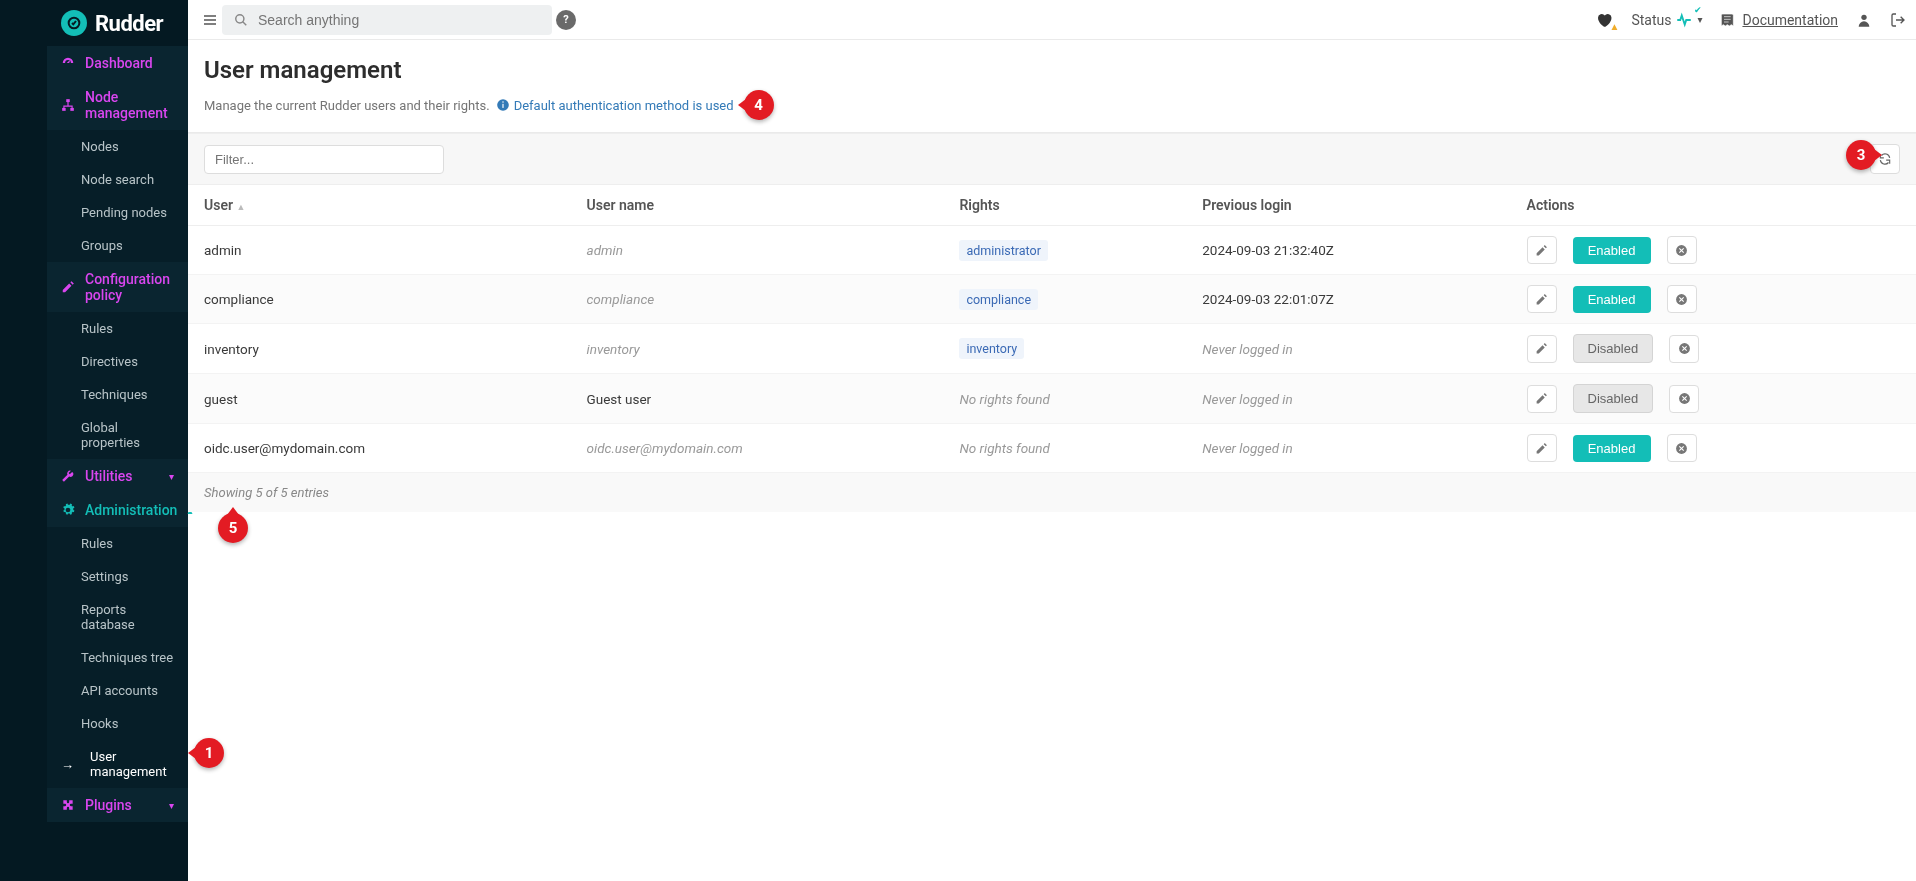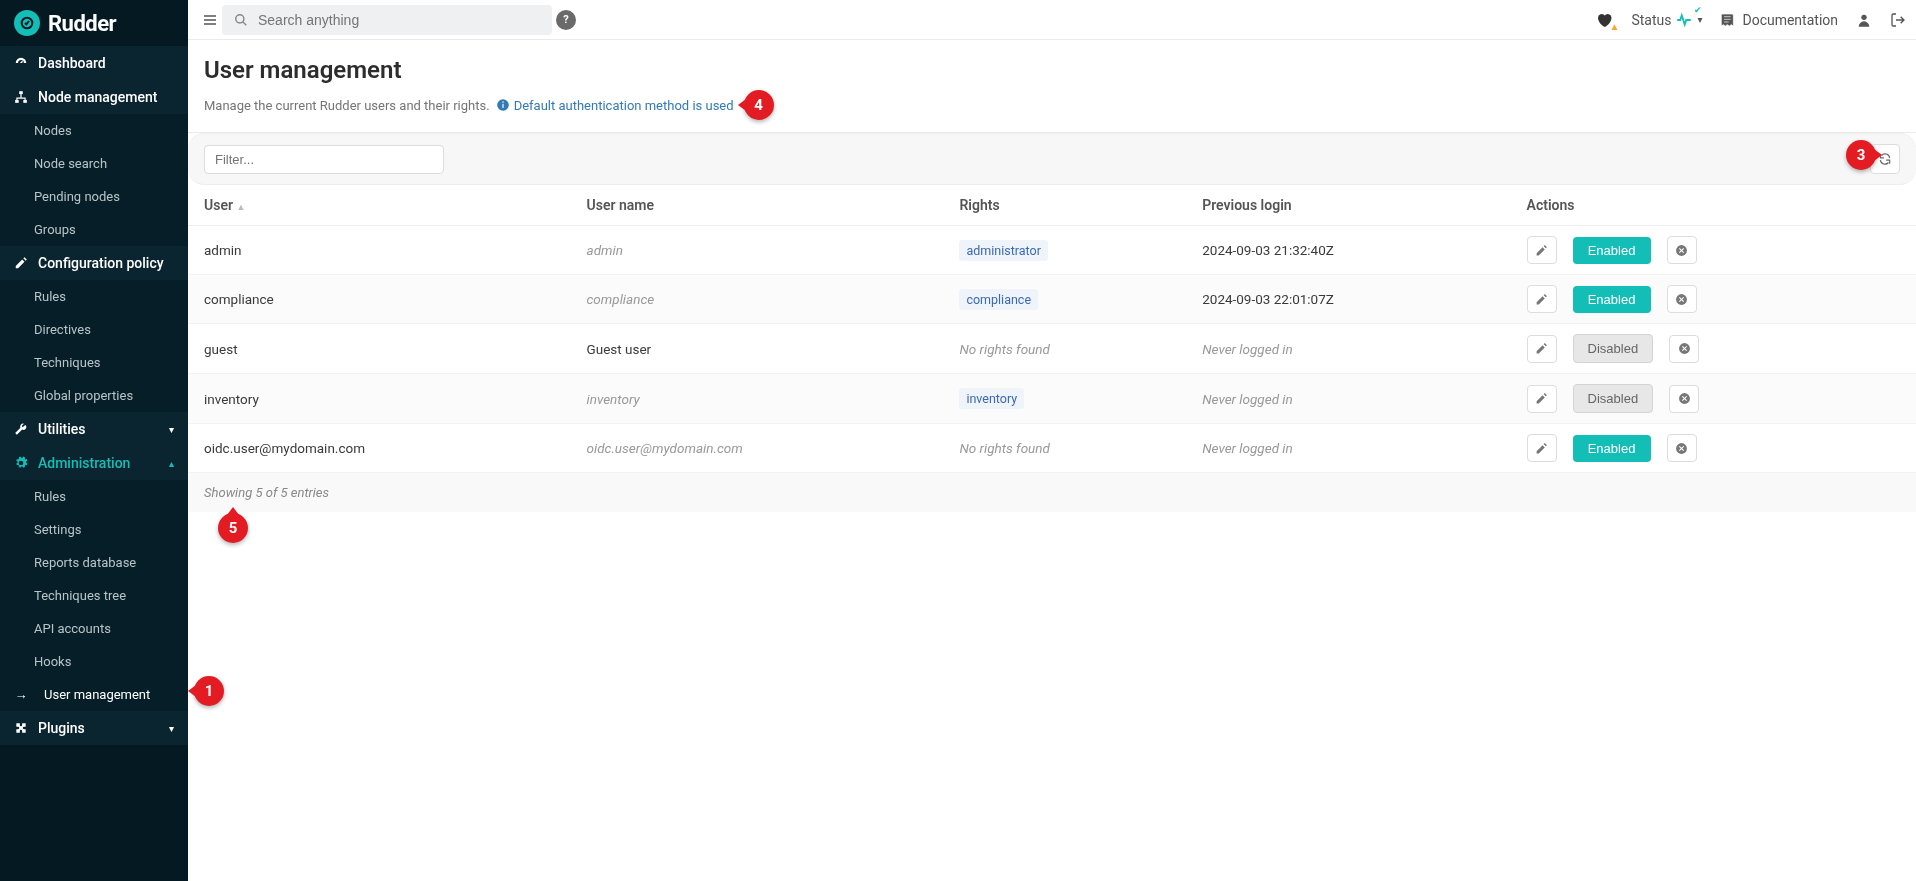--- a/index.html
+++ b/index.html
@@ -1,47 +1,47 @@
 <!DOCTYPE html>
 <html><head>
 <meta charset="utf-8">
 <style>
 * { box-sizing: border-box; margin: 0; padding: 0; }
 body { font-family: -apple-system, BlinkMacSystemFont, "Segoe UI", Roboto, sans-serif; font-size: 14px; color: #3a3a3a; background: #fff; }
 .layout { display: flex; height: 100vh; width: 100vw; }
 
 
-.sidebar { width: 188px; background: #041922; color: #d5dde0; flex-shrink: 0; display: flex; flex-direction: column; }
+.sidebar { width: 188px; background: #041922; color: #d5dde0; flex-shrink: 0; display: flex; flex-direction: column; padding-left: 47px; }
 .logo-wrap { display: flex; align-items: center; gap: 8px; padding: 10px 14px; }
 .logo-mark { width: 26px; height: 26px; border-radius: 50%; background: #13beb7; position: relative; display:flex; align-items:center; justify-content:center;}
 .logo-mark svg { width:16px; height:16px; }
 .logo-text { font-size: 22px; font-weight: 700; color: #fff; letter-spacing: -0.5px; }
 .nav { list-style: none; }
-.nav-item { display: flex; align-items: center; gap: 10px; padding: 9px 14px; cursor: pointer; font-size: 14px; color: #ffffff; position: relative; }
+.nav-item { display: flex; align-items: center; gap: 10px; padding: 9px 14px; cursor: pointer; font-size: 14px; color: #d946ef; position: relative; }
 .nav-item .chev { margin-left: auto; font-size: 10px; }
 .nav-item.section { background: #0a2530; font-weight: 500; }
 .nav-item.active { color: #13beb7; }
 .nav-item.sub { padding-left: 34px; font-size: 13px; color: #b8c4c8; background: #061e28; font-weight: 400; }
 .nav-item.sub.active { color: #fff; }
 .nav-item .ic { width: 14px; display: inline-flex; justify-content: center; }
 
 
 .main { flex: 1; display: flex; flex-direction: column; overflow: hidden; }
 .topbar { height: 40px; display: flex; align-items: center; padding: 9px 10px; border-bottom: 1px solid #eaeaea; }
 .hamburger { cursor: pointer; color: #555; padding: 4px; }
 .searchbox { background: #eef0f1; border-radius: 4px; display: flex; align-items: center; height: 30px; padding: 0 12px; gap: 10px; width: 330px; }
 .searchbox input { border: none; background: transparent; outline: none; font-size: 14px; flex: 1; color: #666; }
 .help-circle { width: 20px; height: 20px; border-radius: 50%; background: #6a6a6a; color: #fff; display: flex; align-items: center; justify-content: center; font-size: 11px; font-weight: bold; cursor: pointer; margin-left: 4px; }
 .topbar-right { margin-left: auto; display: flex; align-items: center; gap: 18px; color: #555; }
 .heart-wrap { position: relative; }
 .heart-wrap .warn { position: absolute; bottom: -3px; right: -6px; color: #f0ad2b; font-size: 10px; }
 .status-wrap { display: flex; align-items: center; gap: 4px; cursor: pointer; }
 .status-pulse { color: #13beb7; position: relative; }
 .status-pulse .chk { position: absolute; top: -6px; right: -8px; color: #13beb7; font-size: 9px; }
-.doc-link { display: flex; align-items: center; gap: 6px; cursor: pointer; }
+.doc-link { display: flex; align-items: center; gap: 6px; cursor: pointer; text-decoration: underline; }
 .top-ic { cursor: pointer; }
 
 
 .content { padding: 16px 0 0 0; overflow: auto; flex: 1; }
 .page-header { padding: 0 16px 12px 16px; border-bottom: 1px solid #eaeaea; }
 .page-title { font-size: 24px; font-weight: 600; color: #2d2d2d; margin-bottom: 6px; }
 .page-sub { font-size: 13px; color: #757575; display: flex; align-items: center; gap: 6px; flex-wrap: wrap; }
 .auth-link { color: #337ab7; display: inline-flex; align-items: center; gap: 4px; cursor: pointer; }
 .info-ic { color: #337ab7; }
 
@@ -272,21 +272,21 @@
                   <circle cx="12" cy="7" r="1.3" fill="#fff"></circle>
                 </svg>
               </span>
             <span>Default authentication method is used</span>
           </span>
           <span class="callout left-tip" style="position:relative; display:inline-flex; margin-left:4px;">4</span>
         </div>
       </div>
 
 
-      <div class="toolbar2" style="position:relative;border-radius:16px;">
+      <div class="toolbar2" style="position:relative;">
         <input class="filter-input" type="text" placeholder="Filter..." style="">
         <span class="callout right-tip" style="right:40px; top:6px;">3</span>
         <button class="refresh-btn">
           <span>
               <svg width="14" height="14" viewBox="0 0 24 24" fill="none" stroke="currentColor" stroke-width="2">
                 <path d="M4 4v6h6M20 20v-6h-6"></path>
                 <path d="M20 10A8 8 0 006 6M4 14a8 8 0 0014 4"></path>
               </svg>
             </span>
         </button>
@@ -352,23 +352,23 @@
                       <svg width="13" height="13" viewBox="0 0 24 24" fill="currentColor">
                         <circle cx="12" cy="12" r="10"></circle>
                         <path d="M8 8l8 8M16 8l-8 8" stroke="#fff" stroke-width="2"></path>
                       </svg>
                     </span>
                   </button>
                 </div>
               </td>
             </tr>
             <tr class="row">
-              <td>guest</td>
-              <td>Guest user</td>
-              <td class="rights-none">No rights found</td>
+              <td>inventory</td>
+              <td class="username-muted">inventory</td>
+              <td><span class="rights-badge">inventory</span></td>
               <td class="login-never">Never logged in</td>
               <td>
                 <div class="actions-cell">
                   <button class="icon-btn">
                     <span>
                       <svg width="13" height="13" viewBox="0 0 24 24" fill="currentColor">
                         <path d="M3 17l11-11 4 4-11 11H3v-4zm13-13l2-2 4 4-2 2-4-4z"></path>
                       </svg>
                     </span>
                   </button>
@@ -378,23 +378,23 @@
                       <svg width="13" height="13" viewBox="0 0 24 24" fill="currentColor">
                         <circle cx="12" cy="12" r="10"></circle>
                         <path d="M8 8l8 8M16 8l-8 8" stroke="#fff" stroke-width="2"></path>
                       </svg>
                     </span>
                   </button>
                 </div>
               </td>
             </tr>
             <tr class="row">
-              <td>inventory</td>
-              <td class="username-muted">inventory</td>
-              <td><span class="rights-badge">inventory</span></td>
+              <td>guest</td>
+              <td>Guest user</td>
+              <td class="rights-none">No rights found</td>
               <td class="login-never">Never logged in</td>
               <td>
                 <div class="actions-cell">
                   <button class="icon-btn">
                     <span>
                       <svg width="13" height="13" viewBox="0 0 24 24" fill="currentColor">
                         <path d="M3 17l11-11 4 4-11 11H3v-4zm13-13l2-2 4 4-2 2-4-4z"></path>
                       </svg>
                     </span>
                   </button>

